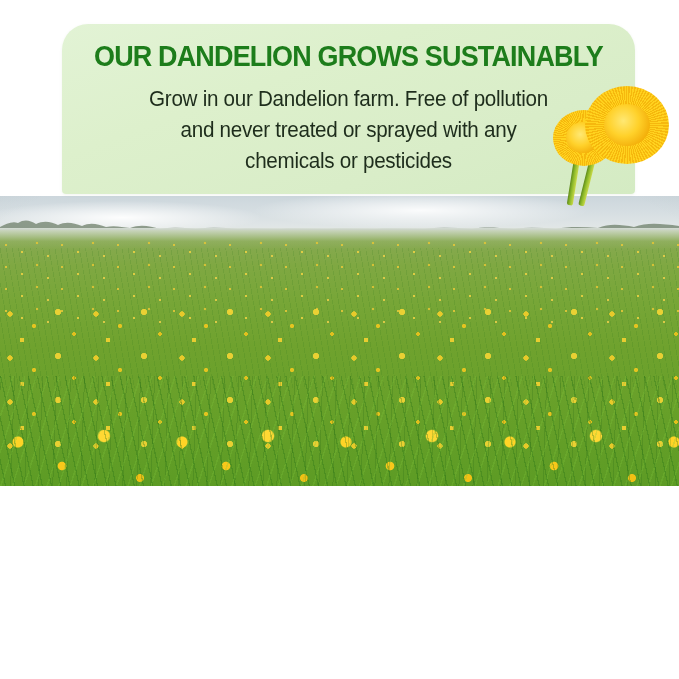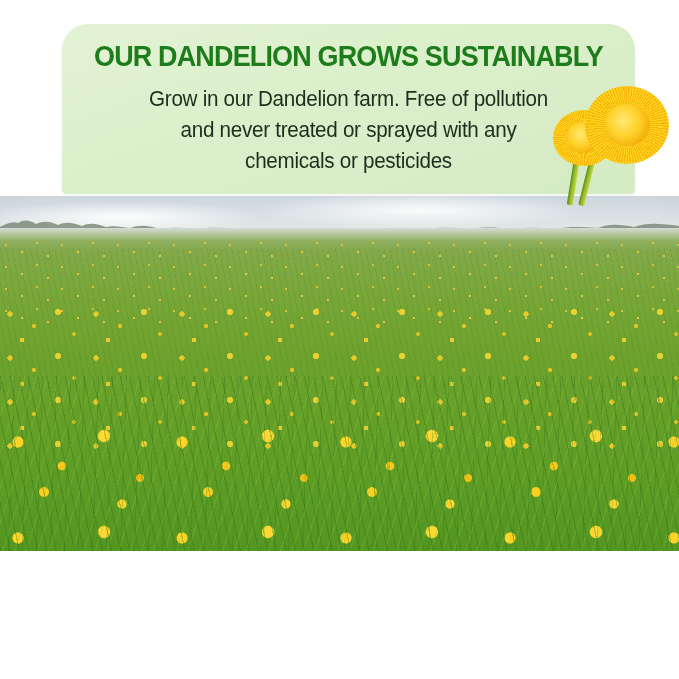--- a/index.html
+++ b/index.html
@@ -6,21 +6,21 @@
     margin: 0;
     padding: 0;
     background: #ffffff;
   }
   body {
     font-family: "Liberation Sans", sans-serif;
   }
   #page {
     position: relative;
     width: 679px;
-    height: 551px;
+    height: 486px;
     overflow: hidden;
     background: #ffffff;
   }
 
   
   .photo {
     position: absolute;
     left: 0;
     top: 196px;
     width: 679px;

